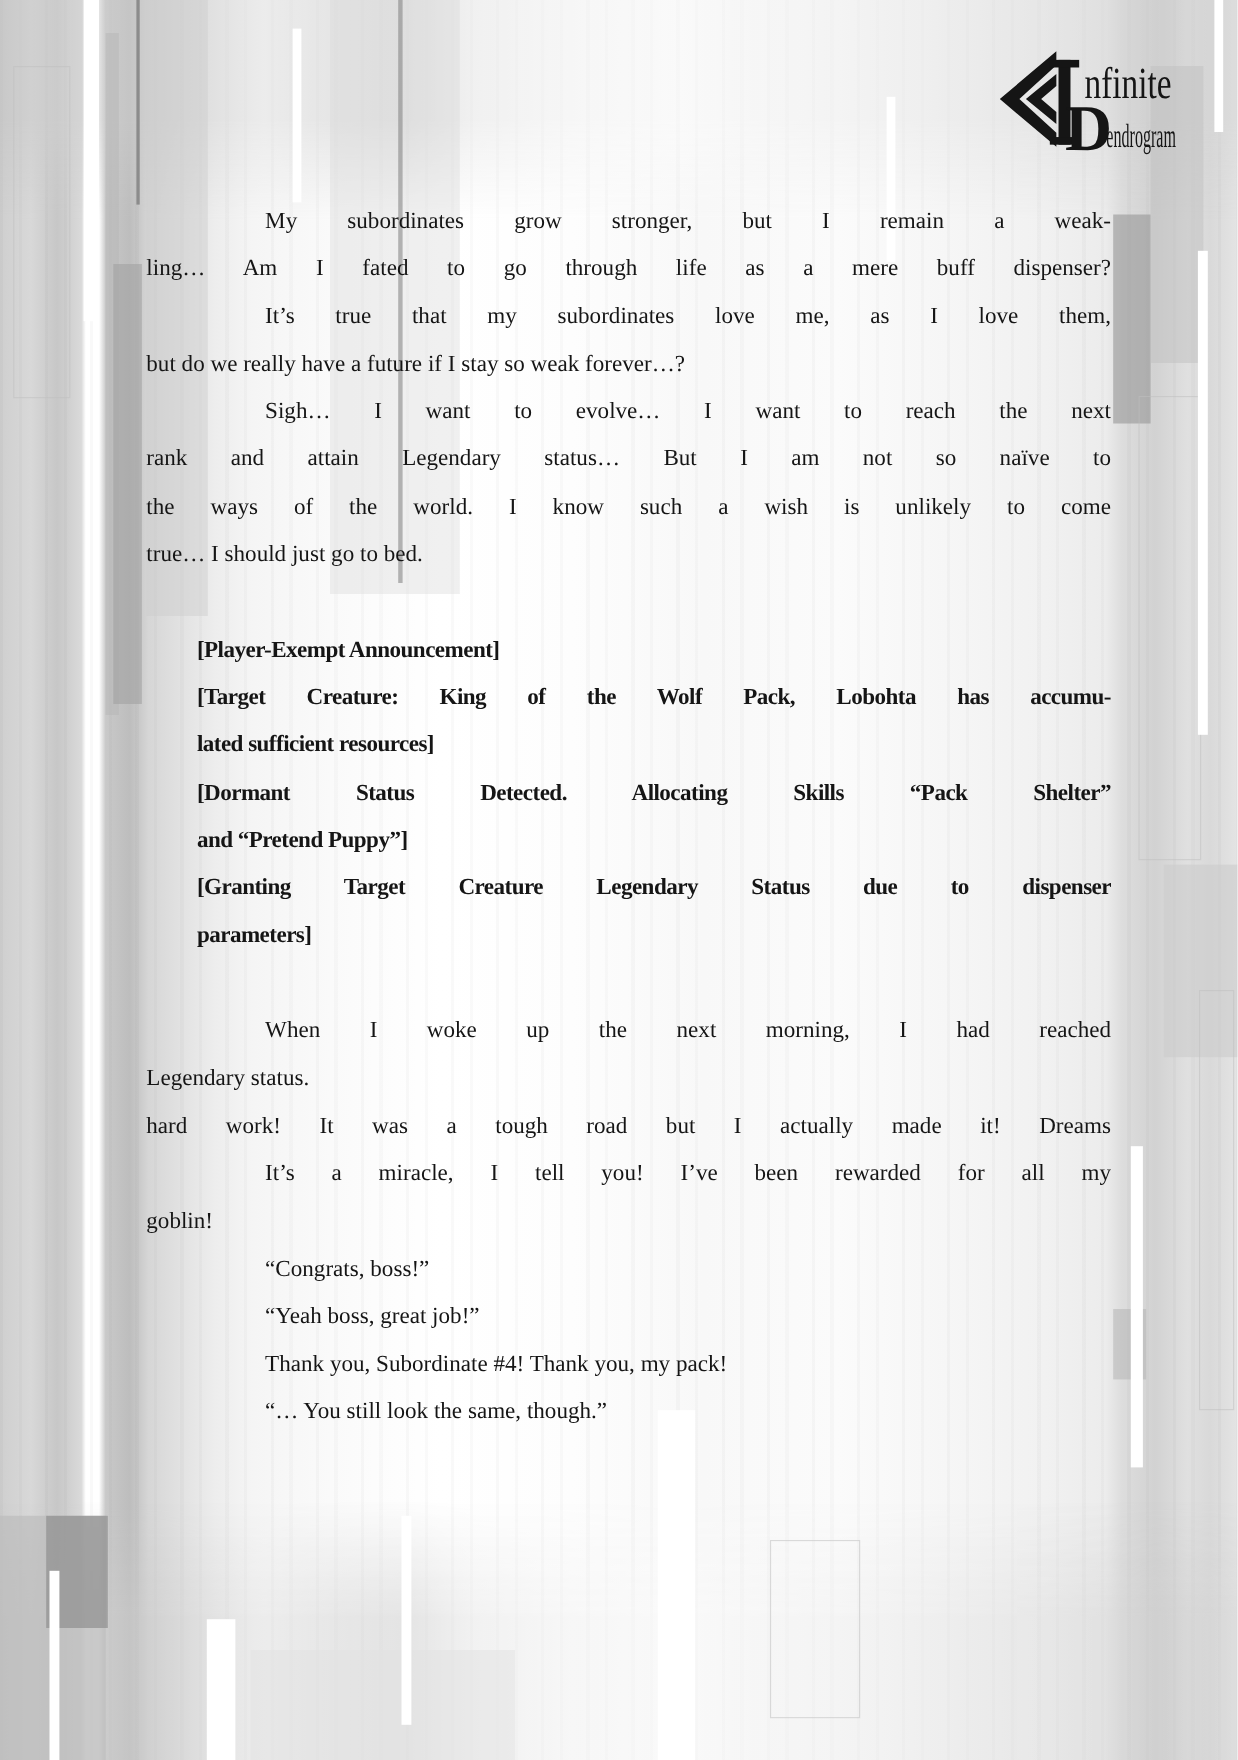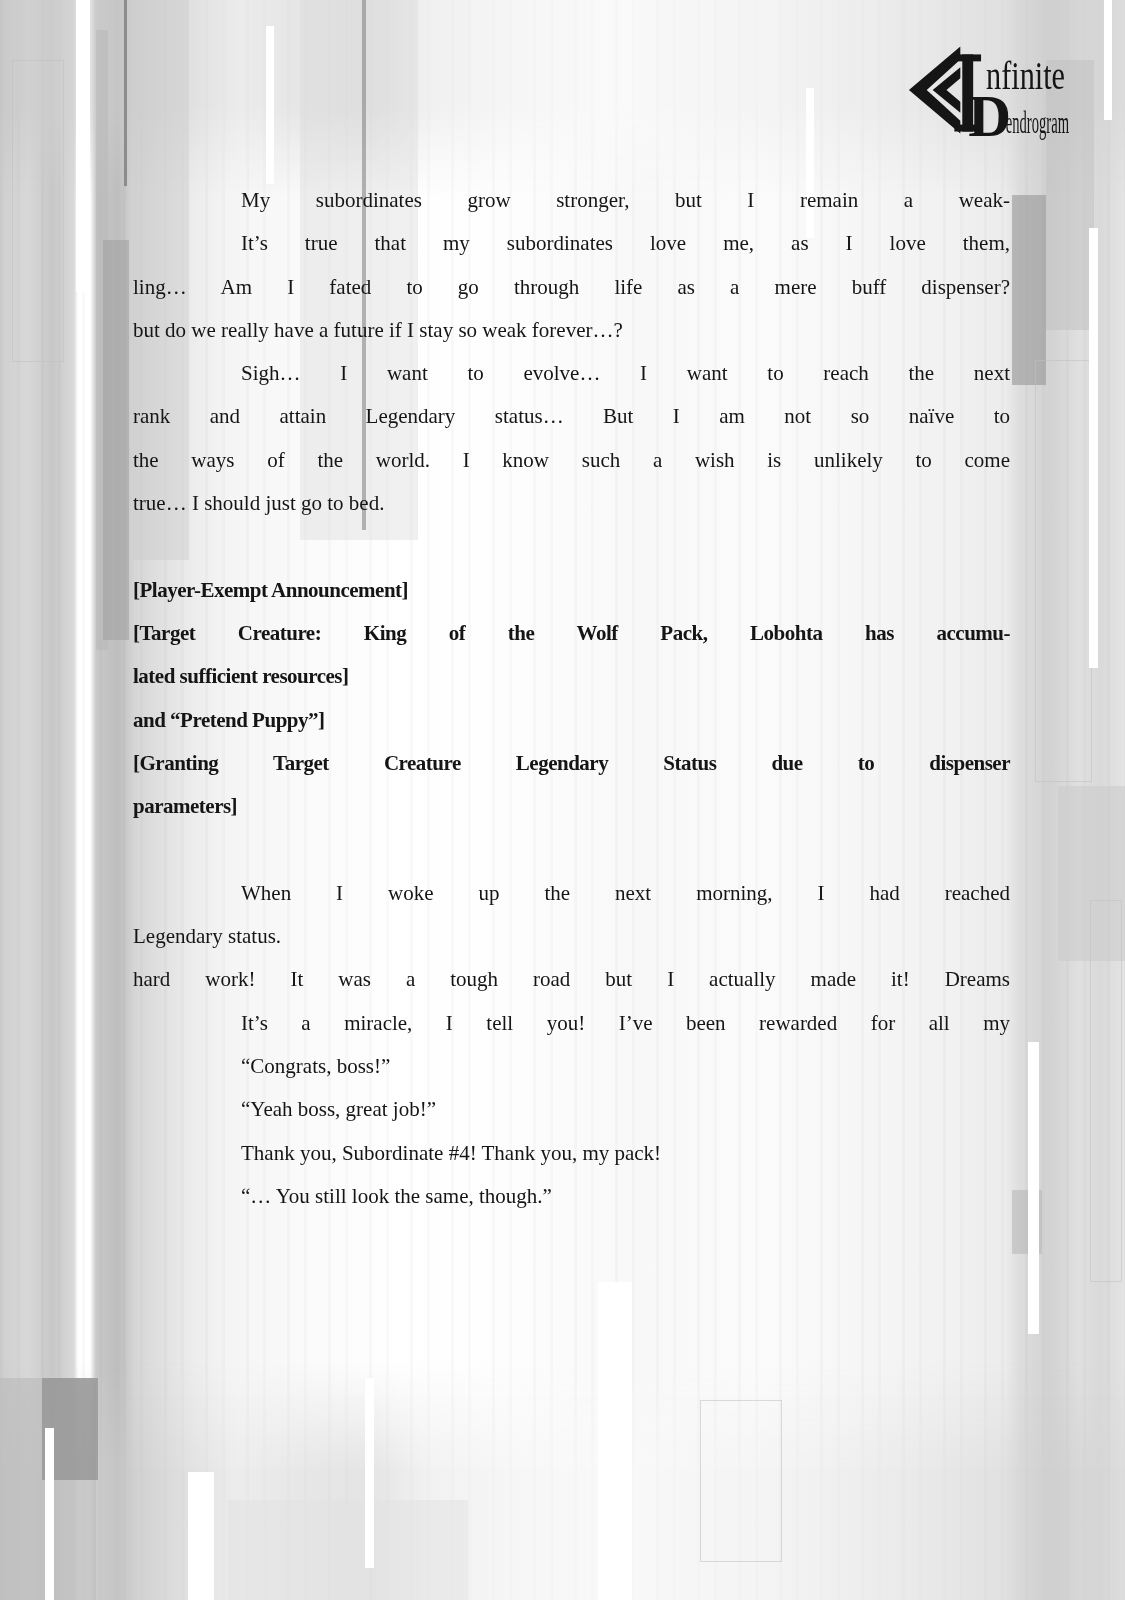--- a/index.html
+++ b/index.html
@@ -45,21 +45,21 @@
   .outline { background:transparent; border:1px solid #bfbfbf; opacity:.55; }
 
   
   .textcol { position:absolute; left:133px; top:179px; width:877px; z-index:5; color:#151515; }
   .line {
     height:43.3px; line-height:43.3px; font-size:21px;
     white-space:normal; overflow:visible;
   }
   .j { text-align:justify; text-align-last:justify; }
   .ind { text-indent:108px; }
-  .b { font-weight:700; letter-spacing:-0.5px; }
+  .b { font-weight:700; letter-spacing:-0.5px;margin-left:46px; }
 
   
   .logo { position:absolute; left:903px; top:40px; width:168px; height:102px; z-index:6; }
 </style>
 </head>
 <body>
 
 <div class="page">
 
   <div class="tex-top"></div>
@@ -105,38 +105,40 @@
         <rect x="52" y="85" width="27" height="7"></rect>
         <text x="84" y="49" font-size="41" font-family="Liberation Serif, DejaVu Serif, serif" textLength="80" lengthAdjust="spacingAndGlyphs">nfinite</text>
         <text x="66" y="97" font-size="60" font-weight="bold" font-family="Liberation Serif, DejaVu Serif, serif">D</text>
         <text x="104" y="94" font-size="31" font-family="Liberation Serif, DejaVu Serif, serif" textLength="64" lengthAdjust="spacingAndGlyphs">endrogram</text>
       </g>
     </svg>
   </div>
 
   <div class="textcol">
     <div class="line ind j">My subordinates grow stronger, but I remain a weak-</div>
+    <div class="line j">ling… Am I fated to go through life as a mere buff dispenser?</div>
     <div class="line ind j">It’s true that my subordinates love me, as I love them,</div>
-    <div class="line j">ling… Am I fated to go through life as a mere buff dispenser?</div>
     <div class="line">but do we really have a future if I stay so weak forever…?</div>
     <div class="line ind j">Sigh… I want to evolve… I want to reach the next</div>
     <div class="line j">rank and attain Legendary status… But I am not so naïve to</div>
     <div class="line j">the ways of the world. I know such a wish is unlikely to come</div>
     <div class="line">true… I should just go to bed.</div>
     <div class="line"></div>
     <div class="line b">[Player-Exempt Announcement]</div>
     <div class="line b j">[Target Creature: King of the Wolf Pack, Lobohta has accumu-</div>
     <div class="line b">lated sufficient resources]</div>
+    <div class="line b j">[Dormant Status Detected. Allocating Skills “Pack Shelter”</div>
     <div class="line b">and “Pretend Puppy”]</div>
     <div class="line b j">[Granting Target Creature Legendary Status due to dispenser</div>
     <div class="line b">parameters]</div>
     <div class="line"></div>
     <div class="line ind j">When I woke up the next morning, I had reached</div>
     <div class="line">Legendary status.</div>
     <div class="line j">hard work! It was a tough road but I actually made it! Dreams</div>
     <div class="line ind j">It’s a miracle, I tell you! I’ve been rewarded for all my</div>
+    <div class="line">goblin!</div>
     <div class="line ind">“Congrats, boss!”</div>
     <div class="line ind">“Yeah boss, great job!”</div>
     <div class="line ind">Thank you, Subordinate #4! Thank you, my pack!</div>
     <div class="line ind">“… You still look the same, though.”</div>
   </div>
 
 </div>
 
 </body></html>

